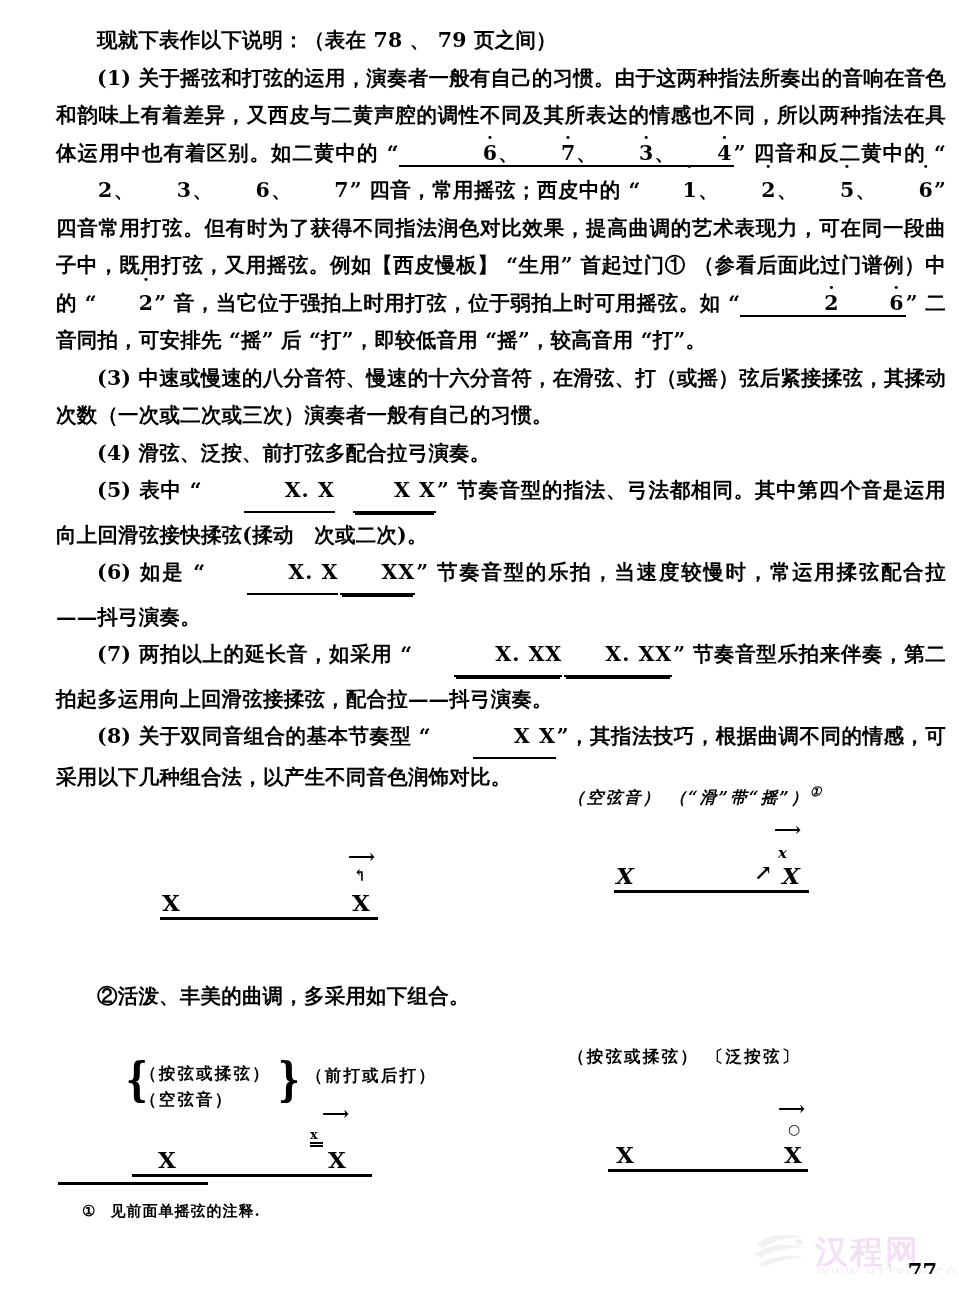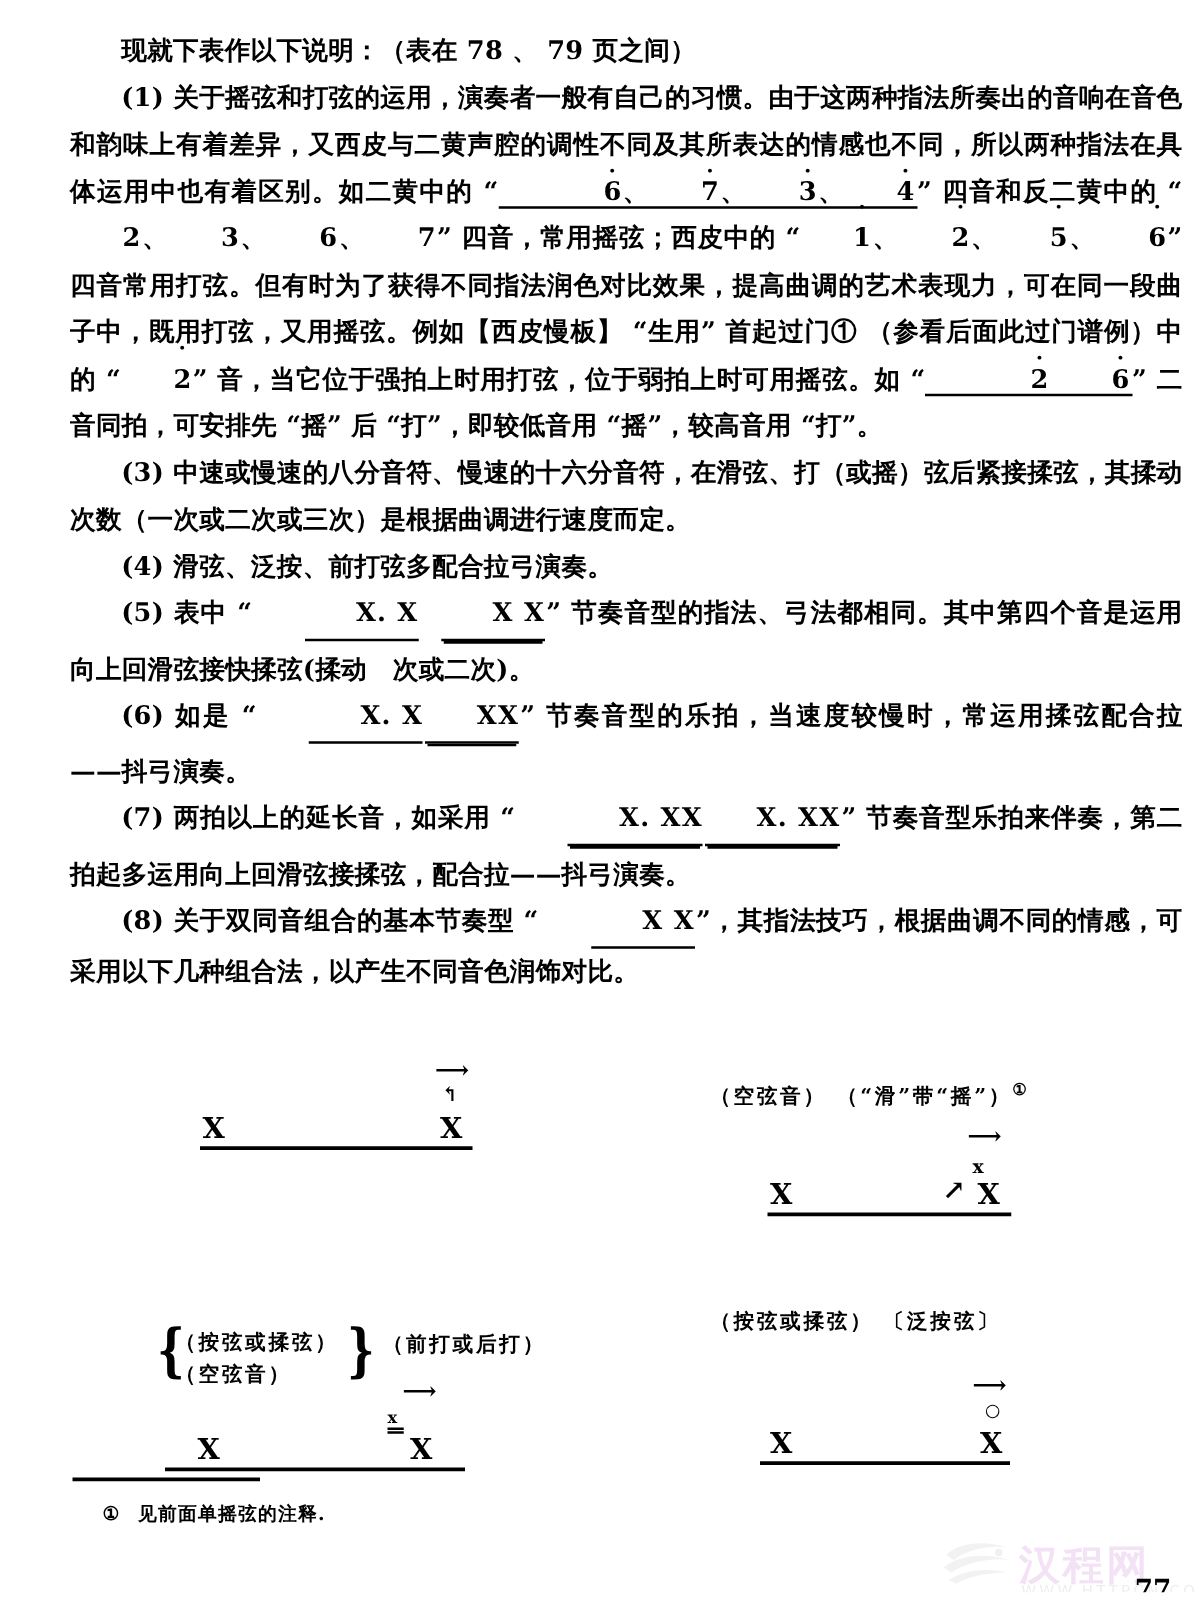--- a/index.html
+++ b/index.html
@@ -239,21 +239,21 @@
     <p class="para indent-head">现就下表作以下说明：（表在 78 、 79 页之间）</p>
 
     <p class="para indent-1">
       <span>(1)</span>
       <span>关于摇弦和打弦的运用，演奏者一般有自己的习惯。由于这两种指法所奏出的音响在音色和韵味上有着差异，又西皮与二黄声腔的调性不同及其所表达的情感也不同，所以两种指法在具体运用中也有着区别。如二黄中的 “</span><span class="beamgrp"><span class="note"><span class="dot-up">·</span><span>6</span></span>、<span class="note"><span class="dot-up">·</span><span>7</span></span>、<span class="note"><span class="dot-up">·</span><span>3</span></span>、<span class="note"><span class="dot-up">·</span><span>4</span></span></span><span>” 四音和反二黄中的 “</span><span><span class="note"><span>2</span></span>、<span class="note"><span>3</span></span>、<span class="note"><span>6</span></span>、<span class="note"><span>7</span></span></span><span>” 四音，常用摇弦；西皮中的 “</span><span><span class="note"><span class="dot-up">·</span><span>1</span></span>、<span class="note"><span class="dot-up">·</span><span>2</span></span>、<span class="note"><span class="dot-up">·</span><span>5</span></span>、<span class="note"><span class="dot-up">·</span><span>6</span></span></span><span>” 四音常用打弦。但有时为了获得不同指法润色对比效果，提高曲调的艺术表现力，可在同一段曲子中，既用打弦，又用摇弦。例如【西皮慢板】 “生用” 首起过门① （参看后面此过门谱例）中的 “</span><span class="note"><span class="dot-up">·</span><span>2</span></span><span>” 音，当它位于强拍上时用打弦，位于弱拍上时可用摇弦。如 “</span><span class="beamgrp"><span class="note"><span class="dot-up">·</span><span>2</span></span>&nbsp;<span class="note"><span class="dot-up">·</span><span>6</span></span></span><span>” 二音同拍，可安排先 “摇” 后 “打”，即较低音用 “摇”，较高音用 “打”。</span>
     </p>
 
 
     <p class="para indent-1">
       <span>(3)</span>
-      <span>中速或慢速的八分音符、慢速的十六分音符，在滑弦、打（或摇）弦后紧接揉弦，其揉动次数（一次或二次或三次）是根据曲调进行速度而定。</span>
+      <span>中速或慢速的八分音符、慢速的十六分音符，在滑弦、打（或摇）弦后紧接揉弦，其揉动次数（一次或二次或三次）演奏者一般有自己的习惯。</span>
     </p>
 
     <p class="para indent-1 no-just">
       <span>(4)</span>
       <span>滑弦、泛按、前打弦多配合拉弓演奏。</span>
     </p>
 
     <p class="para indent-1">
       <span>(5)</span>
       <span>表中 “</span><span class="rhythm"><span class="seg">X.&nbsp;X</span>&nbsp;&nbsp;<span class="seg two">X&nbsp;X</span></span><span>” 节奏音型的指法、弓法都相同。其中第四个音是运用向上回滑弦接快揉弦(揉动　次或二次)。</span>
@@ -280,33 +280,37 @@
     <div class="ex-staff" style="width:258px;">
       <div class="ex-beam" style="left:40px; width:218px;"></div>
       <span class="xnote" style="left:42px;">X</span>
       <span class="xnote" style="left:232px;">X</span>
 
       <span class="orn orn-arrow" style="left:228px; bottom:62px;">⟶</span>
       <span class="orn orn-turn" style="left:233px; bottom:44px;">↰</span>
     </div>
   </div>
 
-  <div class="ex-group" style="left:568px; top:864px;">
+  <div class="ex-group" style="left:568px; top:784px;font-style:italic;">
     <div class="ex-caption"><span>（空弦音）</span>&nbsp;<span>（“滑”带“摇”）</span><span class="sup">①</span></div>
     <div class="ex-staff" style="width:250px;">
       <div class="ex-beam" style="left:46px; width:195px;"></div>
       <span class="xnote" style="left:48px;">X</span>
       <span class="xnote" style="left:214px;">X</span>
 
       <span class="orn orn-arrow" style="left:206px; bottom:62px;">⟶</span>
       <span class="orn" style="left:210px; bottom:40px; font-size:15px;">x</span>
       <span class="orn orn-slash" style="left:186px; bottom:18px;">↗</span>
     </div>
   </div>
 
+  <div class="body-block" style="top:978px;">
+    <p class="para indent-1 no-just"><span>②</span><span>活泼、丰美的曲调，多采用如下组合。</span>
+    </p>
+  </div>
 
   <div class="ex-group" style="left:124px; top:1055px;">
 
     <span class="brace" style="left:-2px; top:2px;">{</span>
     <div class="brace-rows" style="left:16px; top:6px;">
       <div>（按弦或揉弦）</div>
       <div>（空弦音）</div>
     </div>
     <span class="brace" style="left:150px; top:2px; transform:scaleX(-0.75);">{</span>
     <div class="ex-caption" style="position:absolute; left:182px; top:10px;">（前打或后打）</div>

